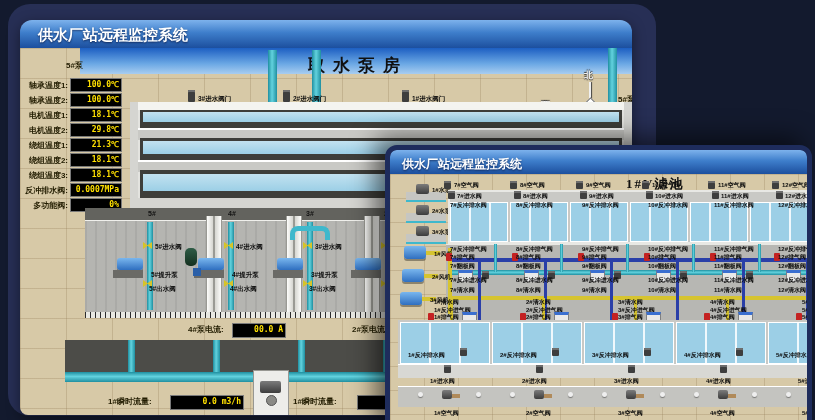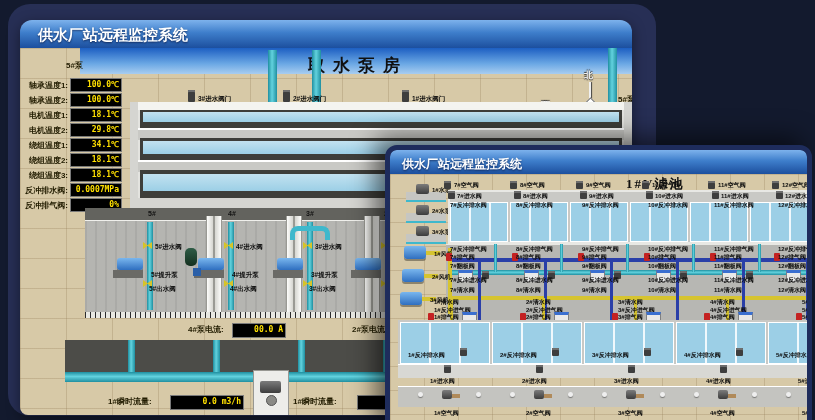--- a/index.html
+++ b/index.html
@@ -102,35 +102,35 @@
           <div style="position: absolute; left: 0px; top: 32px; width: 46px; text-align: right; font-size: 8px; font-weight: bold; color: rgb(34, 28, 0); white-space: nowrap;">电机温度1:</div>
           <div class="vbox" style="position: absolute; left: 48px; top: 30px; width: 50px; height: 12px;">
             <div class="vval" style="position: absolute; right: 2px; top: 1px;">18.1℃</div>
           </div>
           <div style="position: absolute; left: 0px; top: 47px; width: 46px; text-align: right; font-size: 8px; font-weight: bold; color: rgb(34, 28, 0); white-space: nowrap;">电机温度2:</div>
           <div class="vbox" style="position: absolute; left: 48px; top: 45px; width: 50px; height: 12px;">
             <div class="vval" style="position: absolute; right: 2px; top: 1px;">29.8℃</div>
           </div>
           <div style="position: absolute; left: 0px; top: 62px; width: 46px; text-align: right; font-size: 8px; font-weight: bold; color: rgb(34, 28, 0); white-space: nowrap;">绕组温度1:</div>
           <div class="vbox" style="position: absolute; left: 48px; top: 60px; width: 50px; height: 12px;">
-            <div class="vval" style="position: absolute; right: 2px; top: 1px;">34.1℃</div>
+            <div class="vval" style="position: absolute; right: 2px; top: 1px;">21.3℃</div>
           </div>
           <div style="position: absolute; left: 0px; top: 77px; width: 46px; text-align: right; font-size: 8px; font-weight: bold; color: rgb(34, 28, 0); white-space: nowrap;">绕组温度2:</div>
           <div class="vbox" style="position: absolute; left: 48px; top: 75px; width: 50px; height: 12px;">
             <div class="vval" style="position: absolute; right: 2px; top: 1px;">18.1℃</div>
           </div>
           <div style="position: absolute; left: 0px; top: 92px; width: 46px; text-align: right; font-size: 8px; font-weight: bold; color: rgb(34, 28, 0); white-space: nowrap;">绕组温度3:</div>
           <div class="vbox" style="position: absolute; left: 48px; top: 90px; width: 50px; height: 12px;">
             <div class="vval" style="position: absolute; right: 2px; top: 1px;">18.1℃</div>
           </div>
           <div style="position: absolute; left: 0px; top: 107px; width: 46px; text-align: right; font-size: 8px; font-weight: bold; color: rgb(34, 28, 0); white-space: nowrap;">反冲排水阀:</div>
           <div class="vbox" style="position: absolute; left: 48px; top: 105px; width: 50px; height: 12px;">
             <div class="vval" style="position: absolute; right: 2px; top: 1px;">0.0007MPa</div>
           </div>
-          <div style="position: absolute; left: 0px; top: 122px; width: 46px; text-align: right; font-size: 8px; font-weight: bold; color: rgb(34, 28, 0); white-space: nowrap;">反冲排气阀:</div>
+          <div style="position: absolute; left: 0px; top: 122px; width: 46px; text-align: right; font-size: 8px; font-weight: bold; color: rgb(34, 28, 0); white-space: nowrap;">多功能阀:</div>
           <div class="vbox" style="position: absolute; left: 48px; top: 120px; width: 50px; height: 12px;">
             <div class="vval" style="position: absolute; right: 2px; top: 1px;">0%</div>
           </div>
         </div>
     </div>
 
     <div class="abs" style="left:560px;top:48px;width:60px;height:50px;">
       <div class="lbl8" style="left:38px;top:0;">5#泵</div>
       <div class="lbl8" style="left:6px;top:14px;font-size:7px;">轴承温度1:</div>
       <div class="vbox" style="left:50px;top:12px;width:24px;height:10px;"></div>

